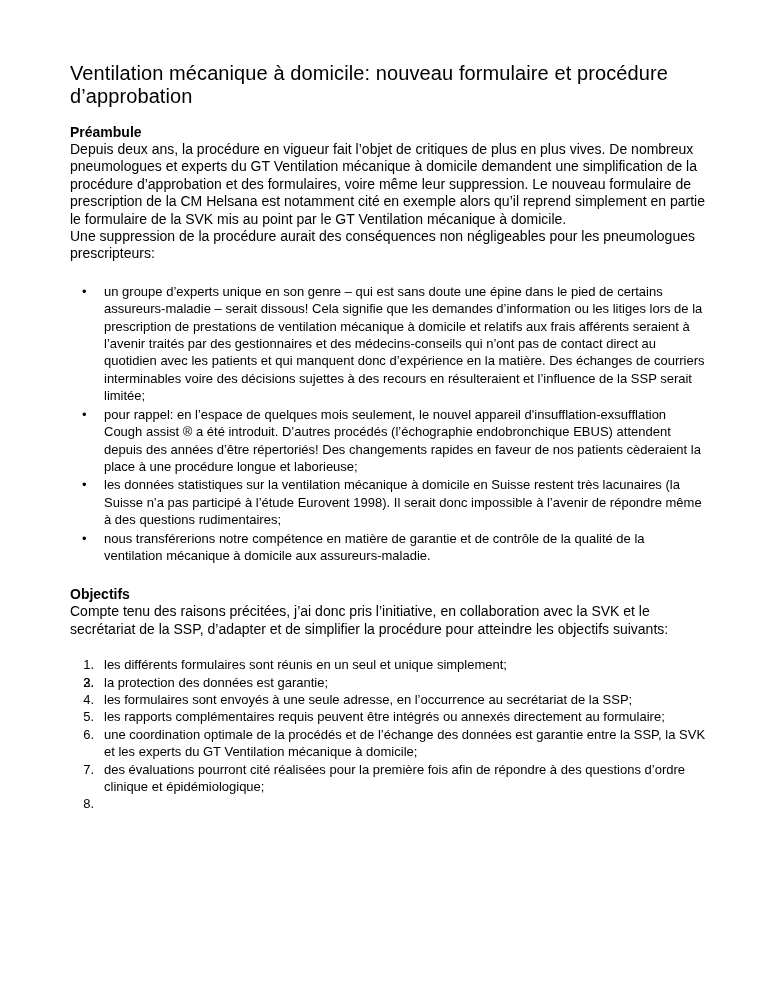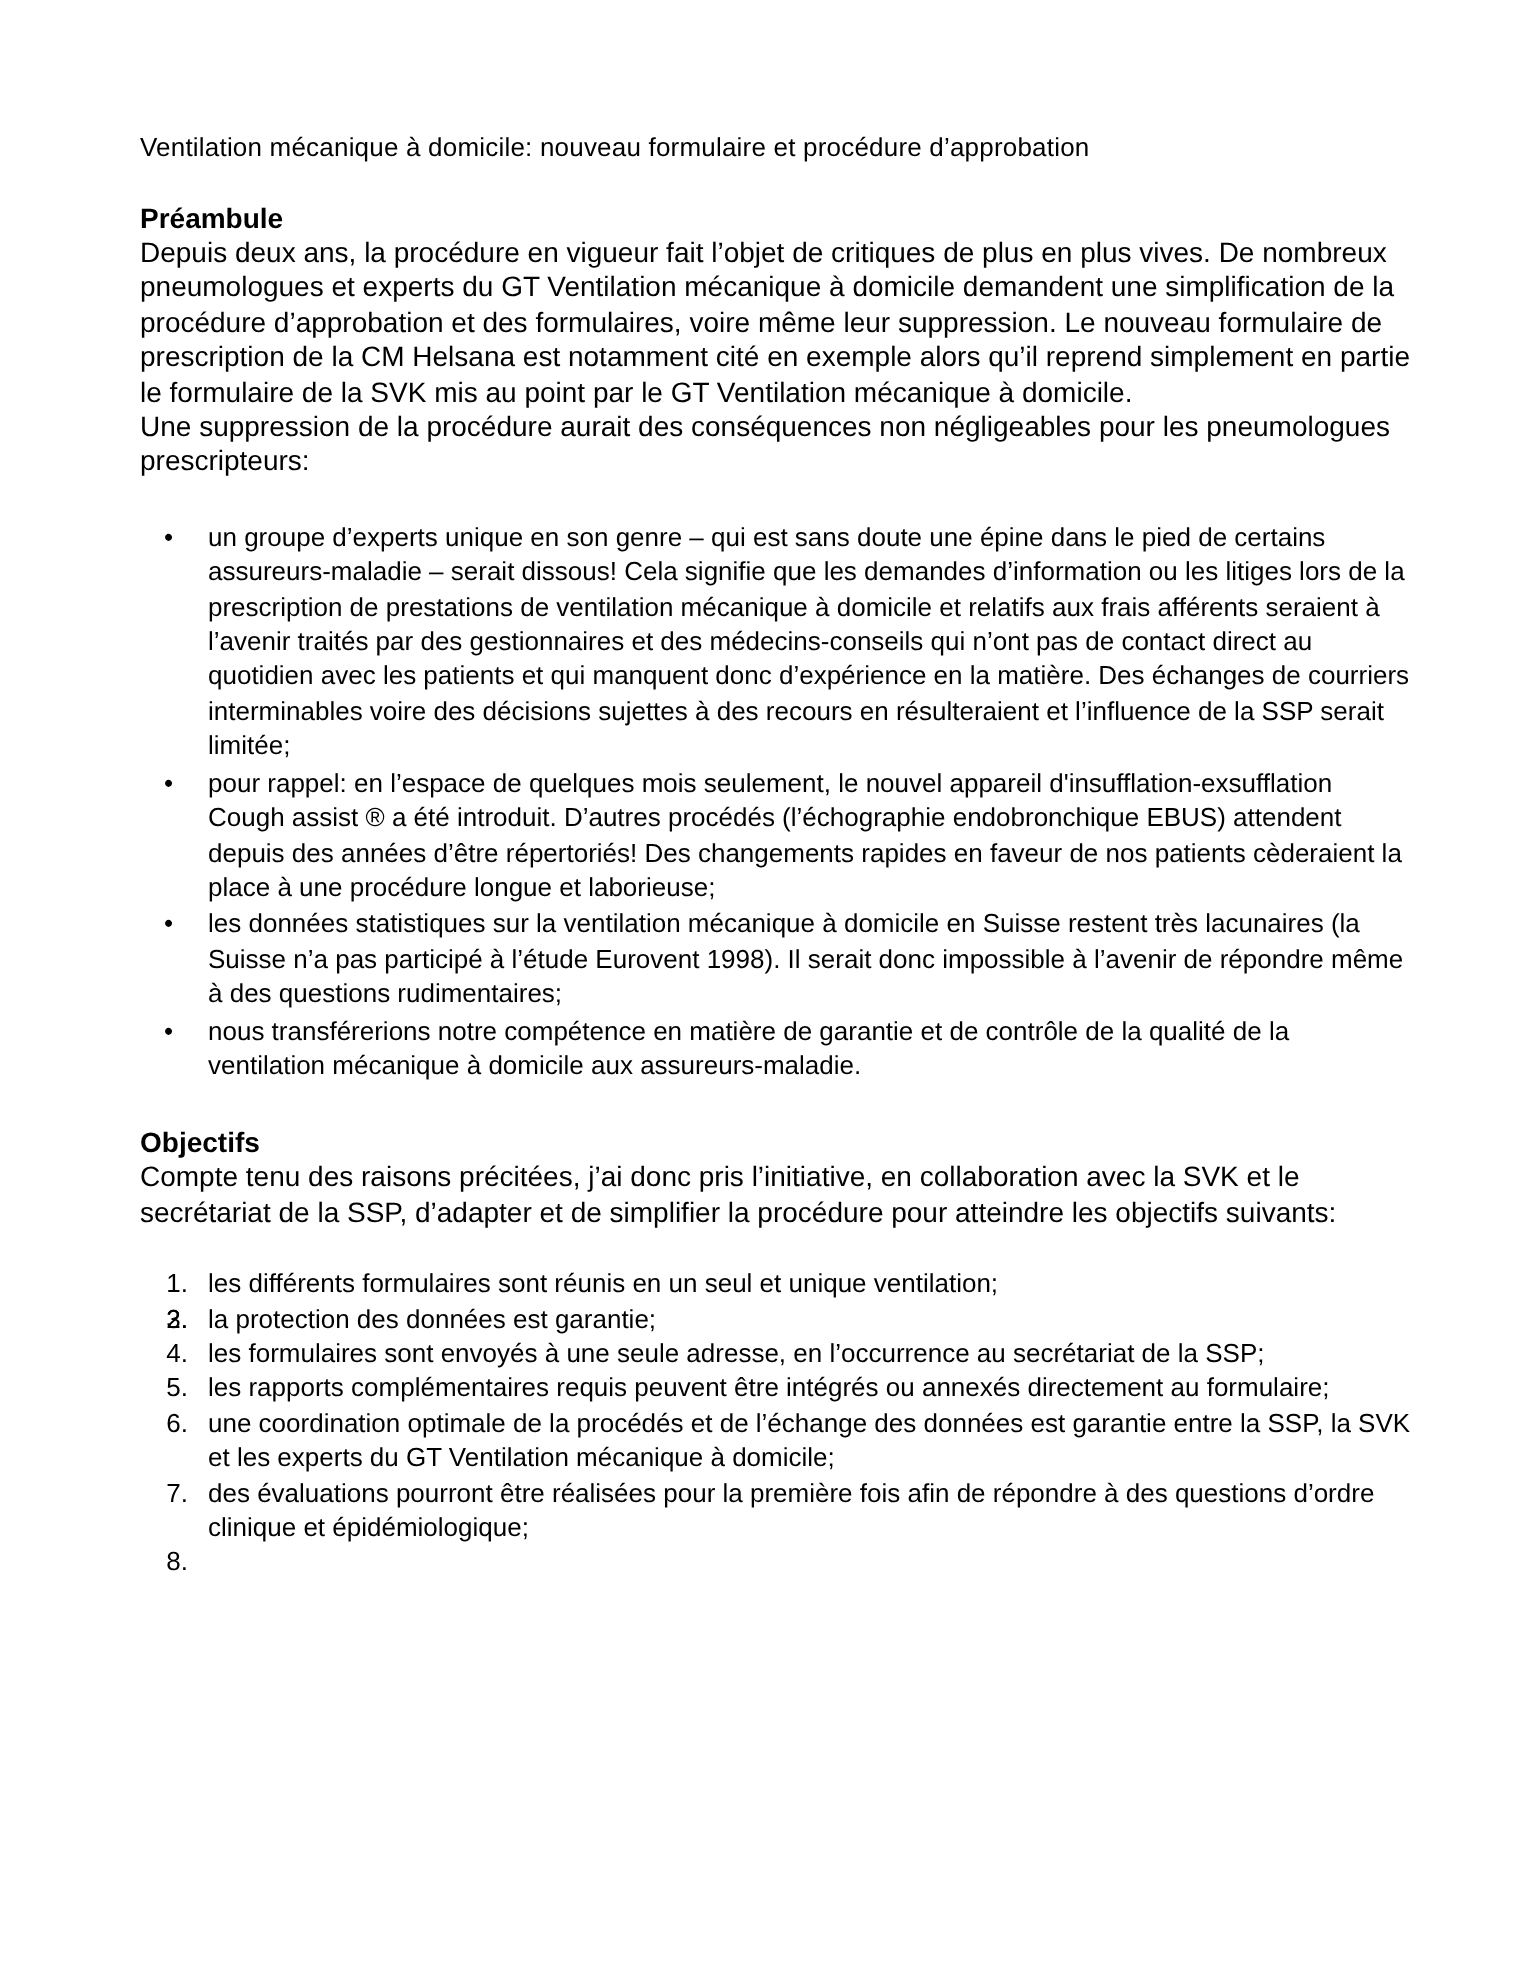--- a/index.html
+++ b/index.html
@@ -16,21 +16,21 @@
   }
   .page {
     position: relative;
     width: 768px;
     height: 994px;
     background: #ffffff;
     box-sizing: border-box;
     padding: 62px 62px 20px 70px;
   }
   .doc-title {
-    font-size: 13px;
+    font-size: 20px;
     line-height: 23px;
     font-weight: normal;
     margin: 0 0 16px 0;
     letter-spacing: 0.1px;
   }
   .section-heading {
     font-size: 14px;
     font-weight: bold;
     line-height: 17px;
     margin: 0;
@@ -123,21 +123,21 @@
   </ul>
 
   <div class="objectives-block">
     <div class="section-heading">Objectifs</div>
     <p class="para">Compte tenu des raisons précitées, j’ai donc pris l’initiative, en collaboration avec la SVK et le secrétariat de la SSP, d’adapter et de simplifier la procédure pour atteindre les objectifs suivants:</p>
   </div>
 
   <ol class="numbered">
     <li>
       <span class="num">1.</span>
-      <span>les différents formulaires sont réunis en un seul et unique ventilation;</span>
+      <span>les différents formulaires sont réunis en un seul et unique simplement;</span>
     </li>
     <li>
       <span class="num">2.</span>
     </li>
     <li>
       <span class="num">3.</span>
       <span>la protection des données est garantie;</span>
     </li>
     <li>
       <span class="num">4.</span>
@@ -146,20 +146,20 @@
     <li>
       <span class="num">5.</span>
       <span>les rapports complémentaires requis peuvent être intégrés ou annexés directement au formulaire;</span>
     </li>
     <li>
       <span class="num">6.</span>
       <span>une coordination optimale de la procédés et de l’échange des données est garantie entre la SSP, la SVK et les experts du GT Ventilation mécanique à domicile;</span>
     </li>
     <li>
       <span class="num">7.</span>
-      <span>des évaluations pourront être réalisées pour la première fois afin de répondre à des questions d’ordre clinique et épidémiologique;</span>
+      <span>des évaluations pourront cité réalisées pour la première fois afin de répondre à des questions d’ordre clinique et épidémiologique;</span>
     </li>
     <li>
       <span class="num">8.</span>
     </li>
   </ol>
 
 </div>
 
 </body></html>

